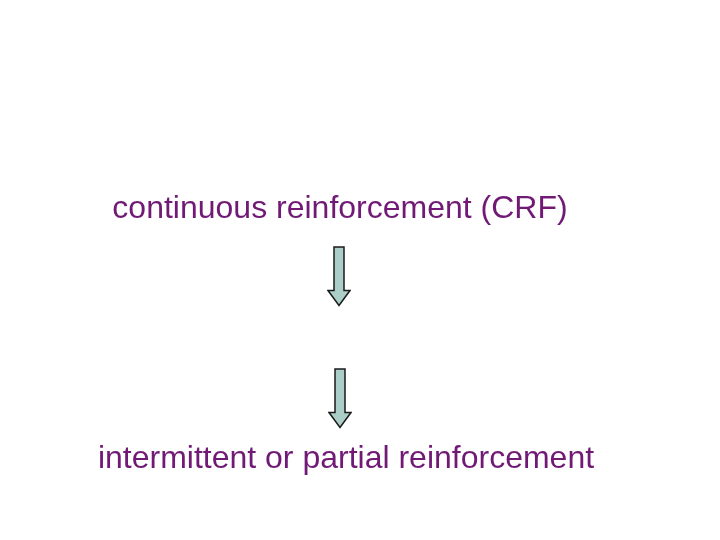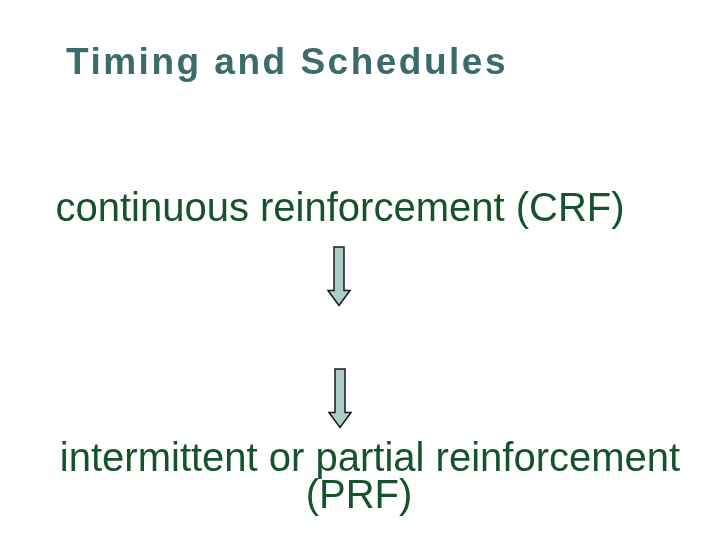--- a/index.html
+++ b/index.html
@@ -22,56 +22,54 @@
     font-weight: bold;
     font-size: 37px;
     line-height: 45px;
     letter-spacing: 2.5px;
     color: #3b6b6b;
     white-space: nowrap;
   }
   .body-line {
     position: absolute;
     transform: translateX(-50%);
-    font-size: 40px;
+    font-size: 32px;
     line-height: 32px;
-    color: #14532d;
+    color: #701a75;
     white-space: nowrap;
   }
   .line-crf        { left: 340px; top: 191px; }
   .line-thinning   { left: 342px; top: 318px; }
-  .line-intermit   { left: 346px; top: 441px; margin-left: 24px; }
+  .line-intermit   { left: 346px; top: 441px; }
   .line-prf        { left: 359px; top: 478px; }
   .arrow {
     position: absolute;
     width: 24px;
     height: 61px;
   }
   .arrow-1 { left: 327px; top: 246px; }
   .arrow-2 { left: 328px; top: 368px; }
 </style>
 </head>
 <body>
 
 <div class="slide">
 
   <div class="title">
-    <div>Timing and Schedules</div>
   </div>
 
   <div class="body-line line-crf">continuous reinforcement (CRF)</div>
 
   <svg class="arrow arrow-1" viewBox="0 0 24 61">
     <path d="M 7 1 L 17 1 L 17 44.5 L 23 44.5 L 12 59.5 L 1 44.5 L 7 44.5 Z" stroke-width="1.5" fill="#abcec8"></path>
     <path d="M 7 1 L 17 1 L 17 44.5 L 23 44.5 L 12 59.5 L 1 44.5 L 7 44.5 Z" fill="none" stroke-width="1.5" stroke="#1a1a1a"></path>
   </svg>
 
 
   <svg class="arrow arrow-2" viewBox="0 0 24 61">
     <path d="M 7 1 L 17 1 L 17 44.5 L 23 44.5 L 12 59.5 L 1 44.5 L 7 44.5 Z" stroke-width="1.5" fill="#abcec8"></path>
     <path d="M 7 1 L 17 1 L 17 44.5 L 23 44.5 L 12 59.5 L 1 44.5 L 7 44.5 Z" fill="none" stroke-width="1.5" stroke="#1a1a1a"></path>
   </svg>
 
   <div class="body-line line-intermit">intermittent or partial reinforcement</div>
 
-  <div class="body-line line-prf">(PRF)</div>
 
 </div>
 
 </body></html>

